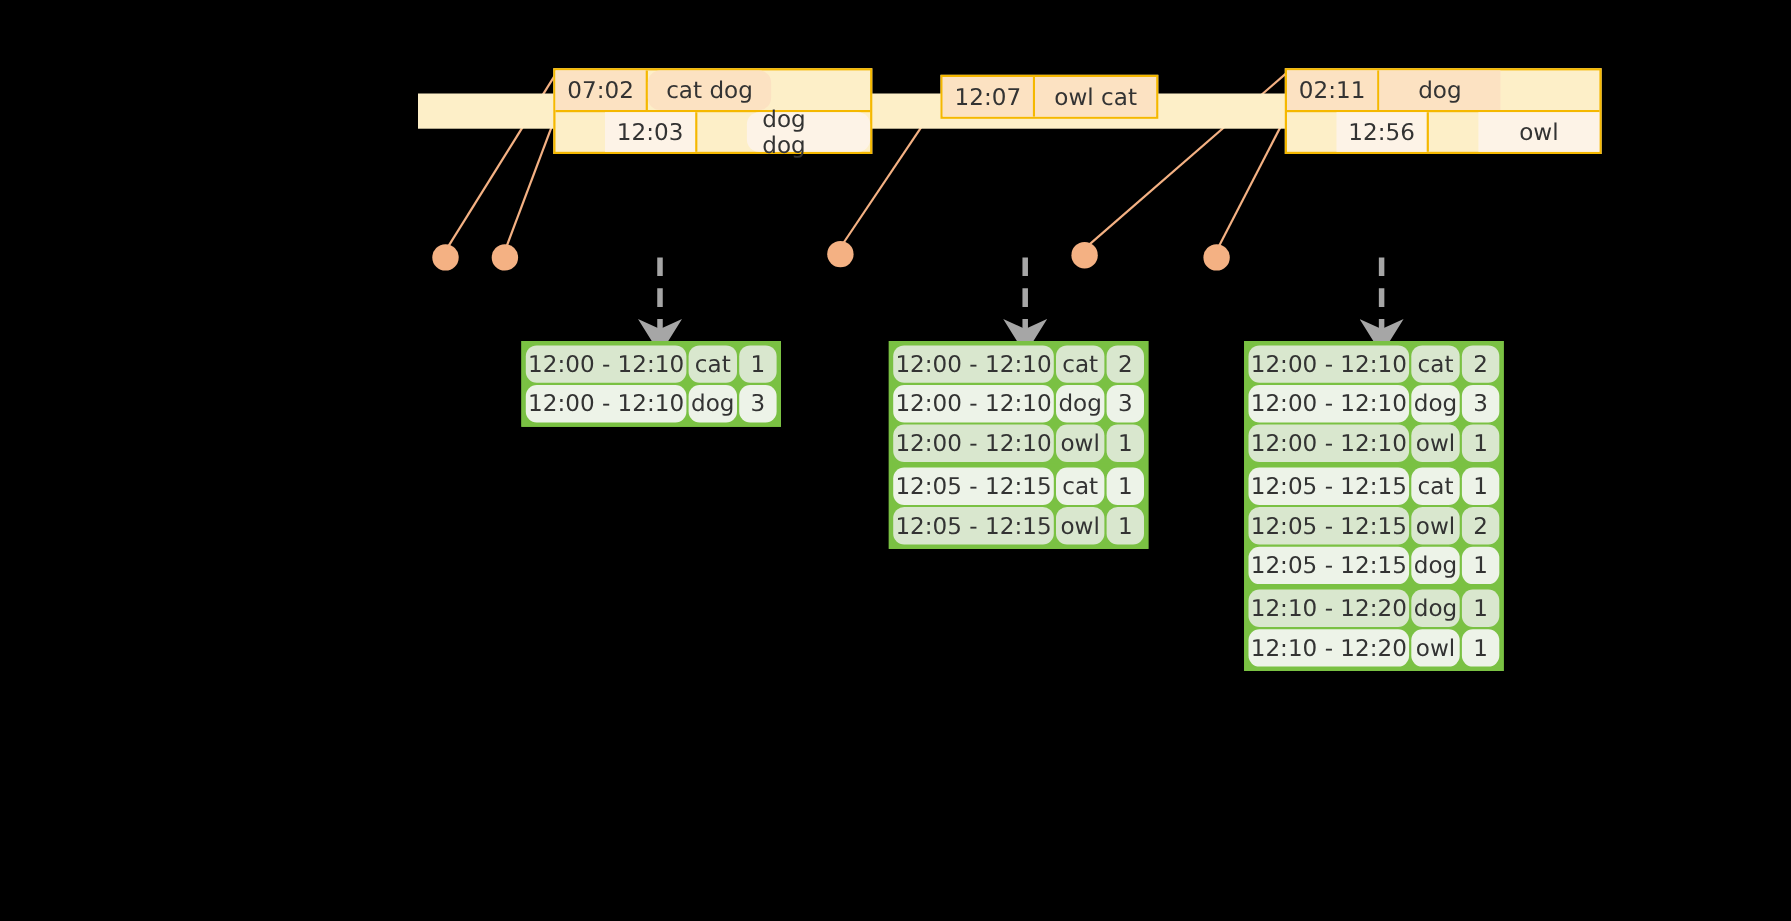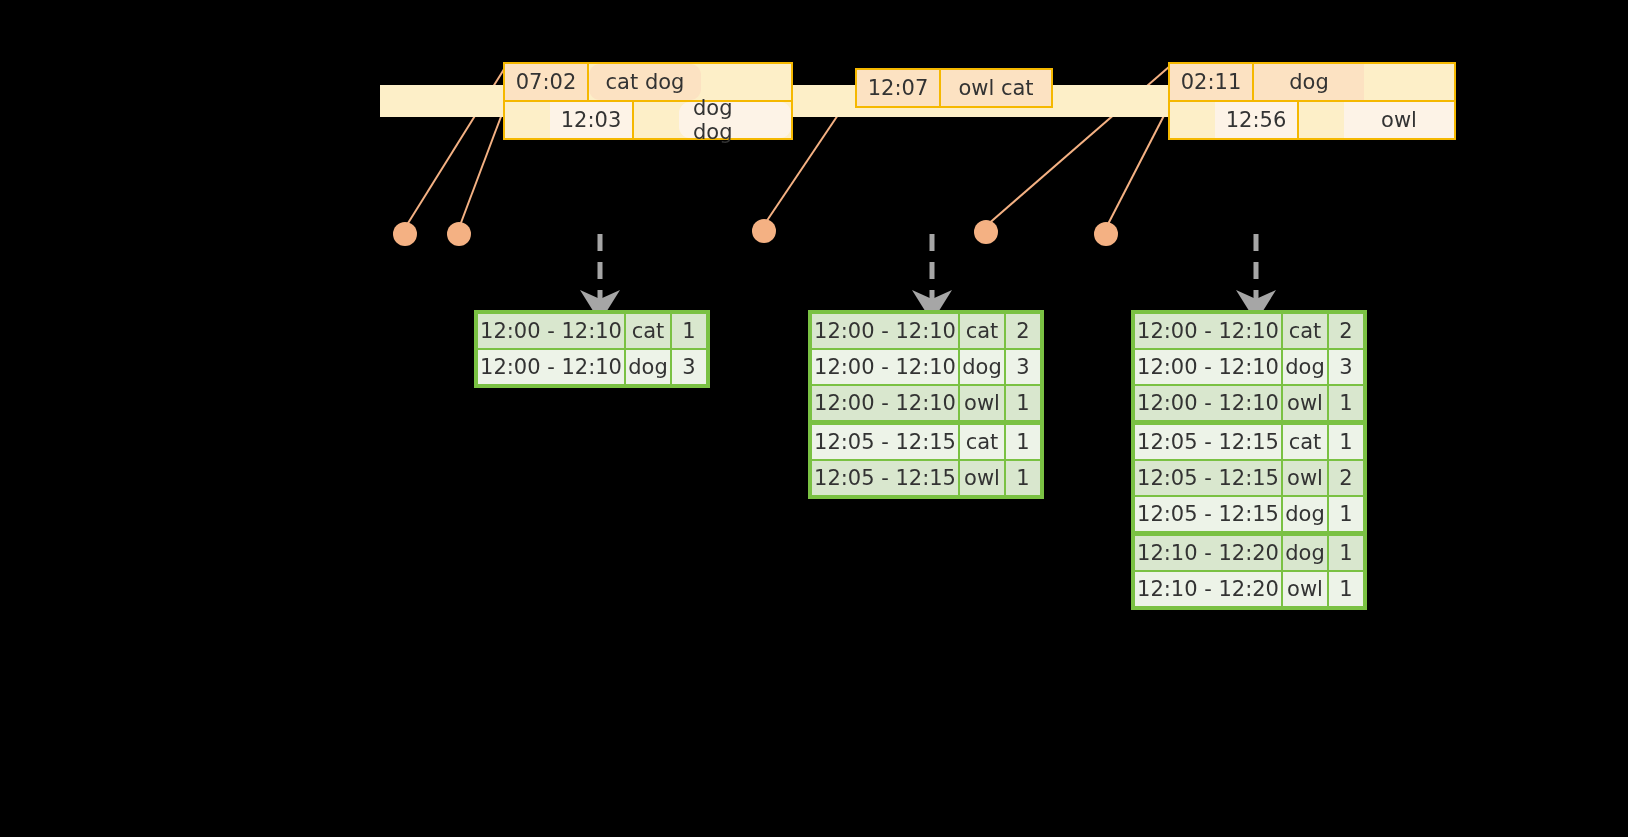--- a/index.html
+++ b/index.html
@@ -113,20 +113,21 @@
   }
   .rt-cell {
     box-sizing: border-box;
     display: flex;
     align-items: center;
     justify-content: center;
     font-size: 21px;
     color: #333333;
     height: 34px;
     margin: 1px;
+    border-radius: 10px;
   }
   .rt-win  { width: 146px; }
   .rt-key  { width: 44px; }
   .rt-cnt  { width: 34px; }
   .band-a .rt-cell { background: #d9e7ce; }
   .band-b .rt-cell { background: #edf3e8; }
   .group-sep { height: 3px; background: #7ac143; }
 
   #result-table-1 { left: 474px; top: 310px; }
   #result-table-2 { left: 808px; top: 310px; }

